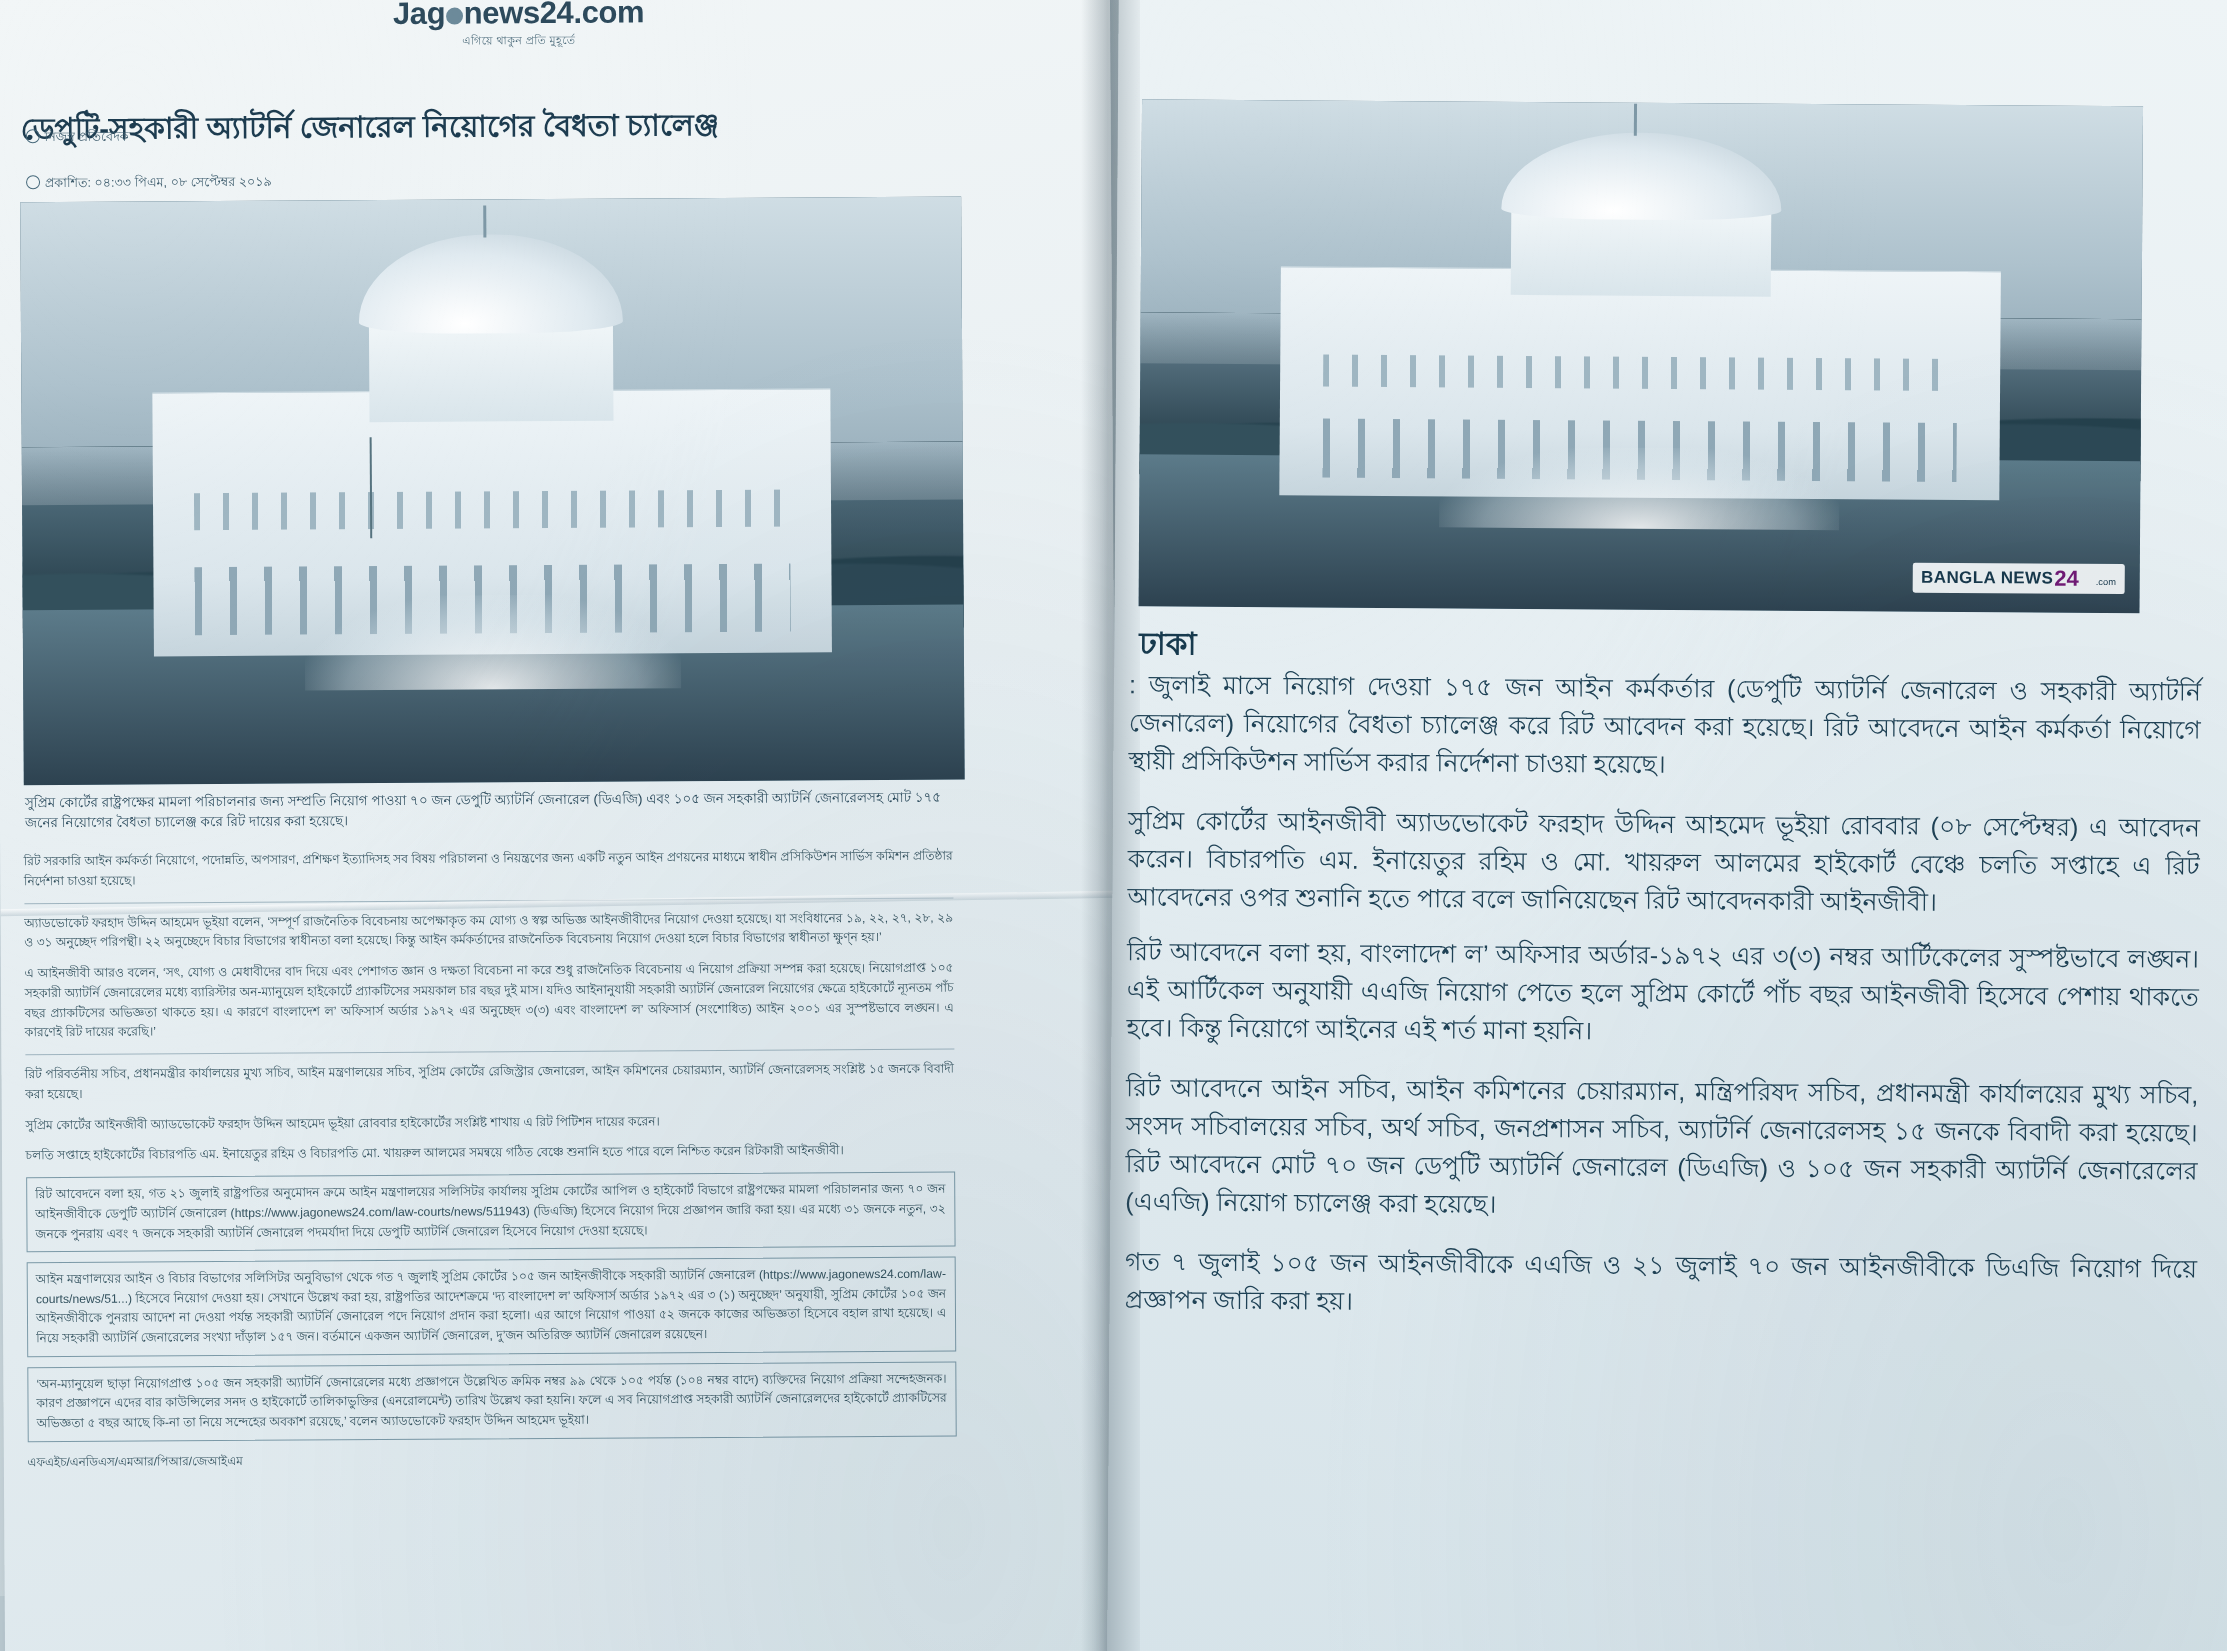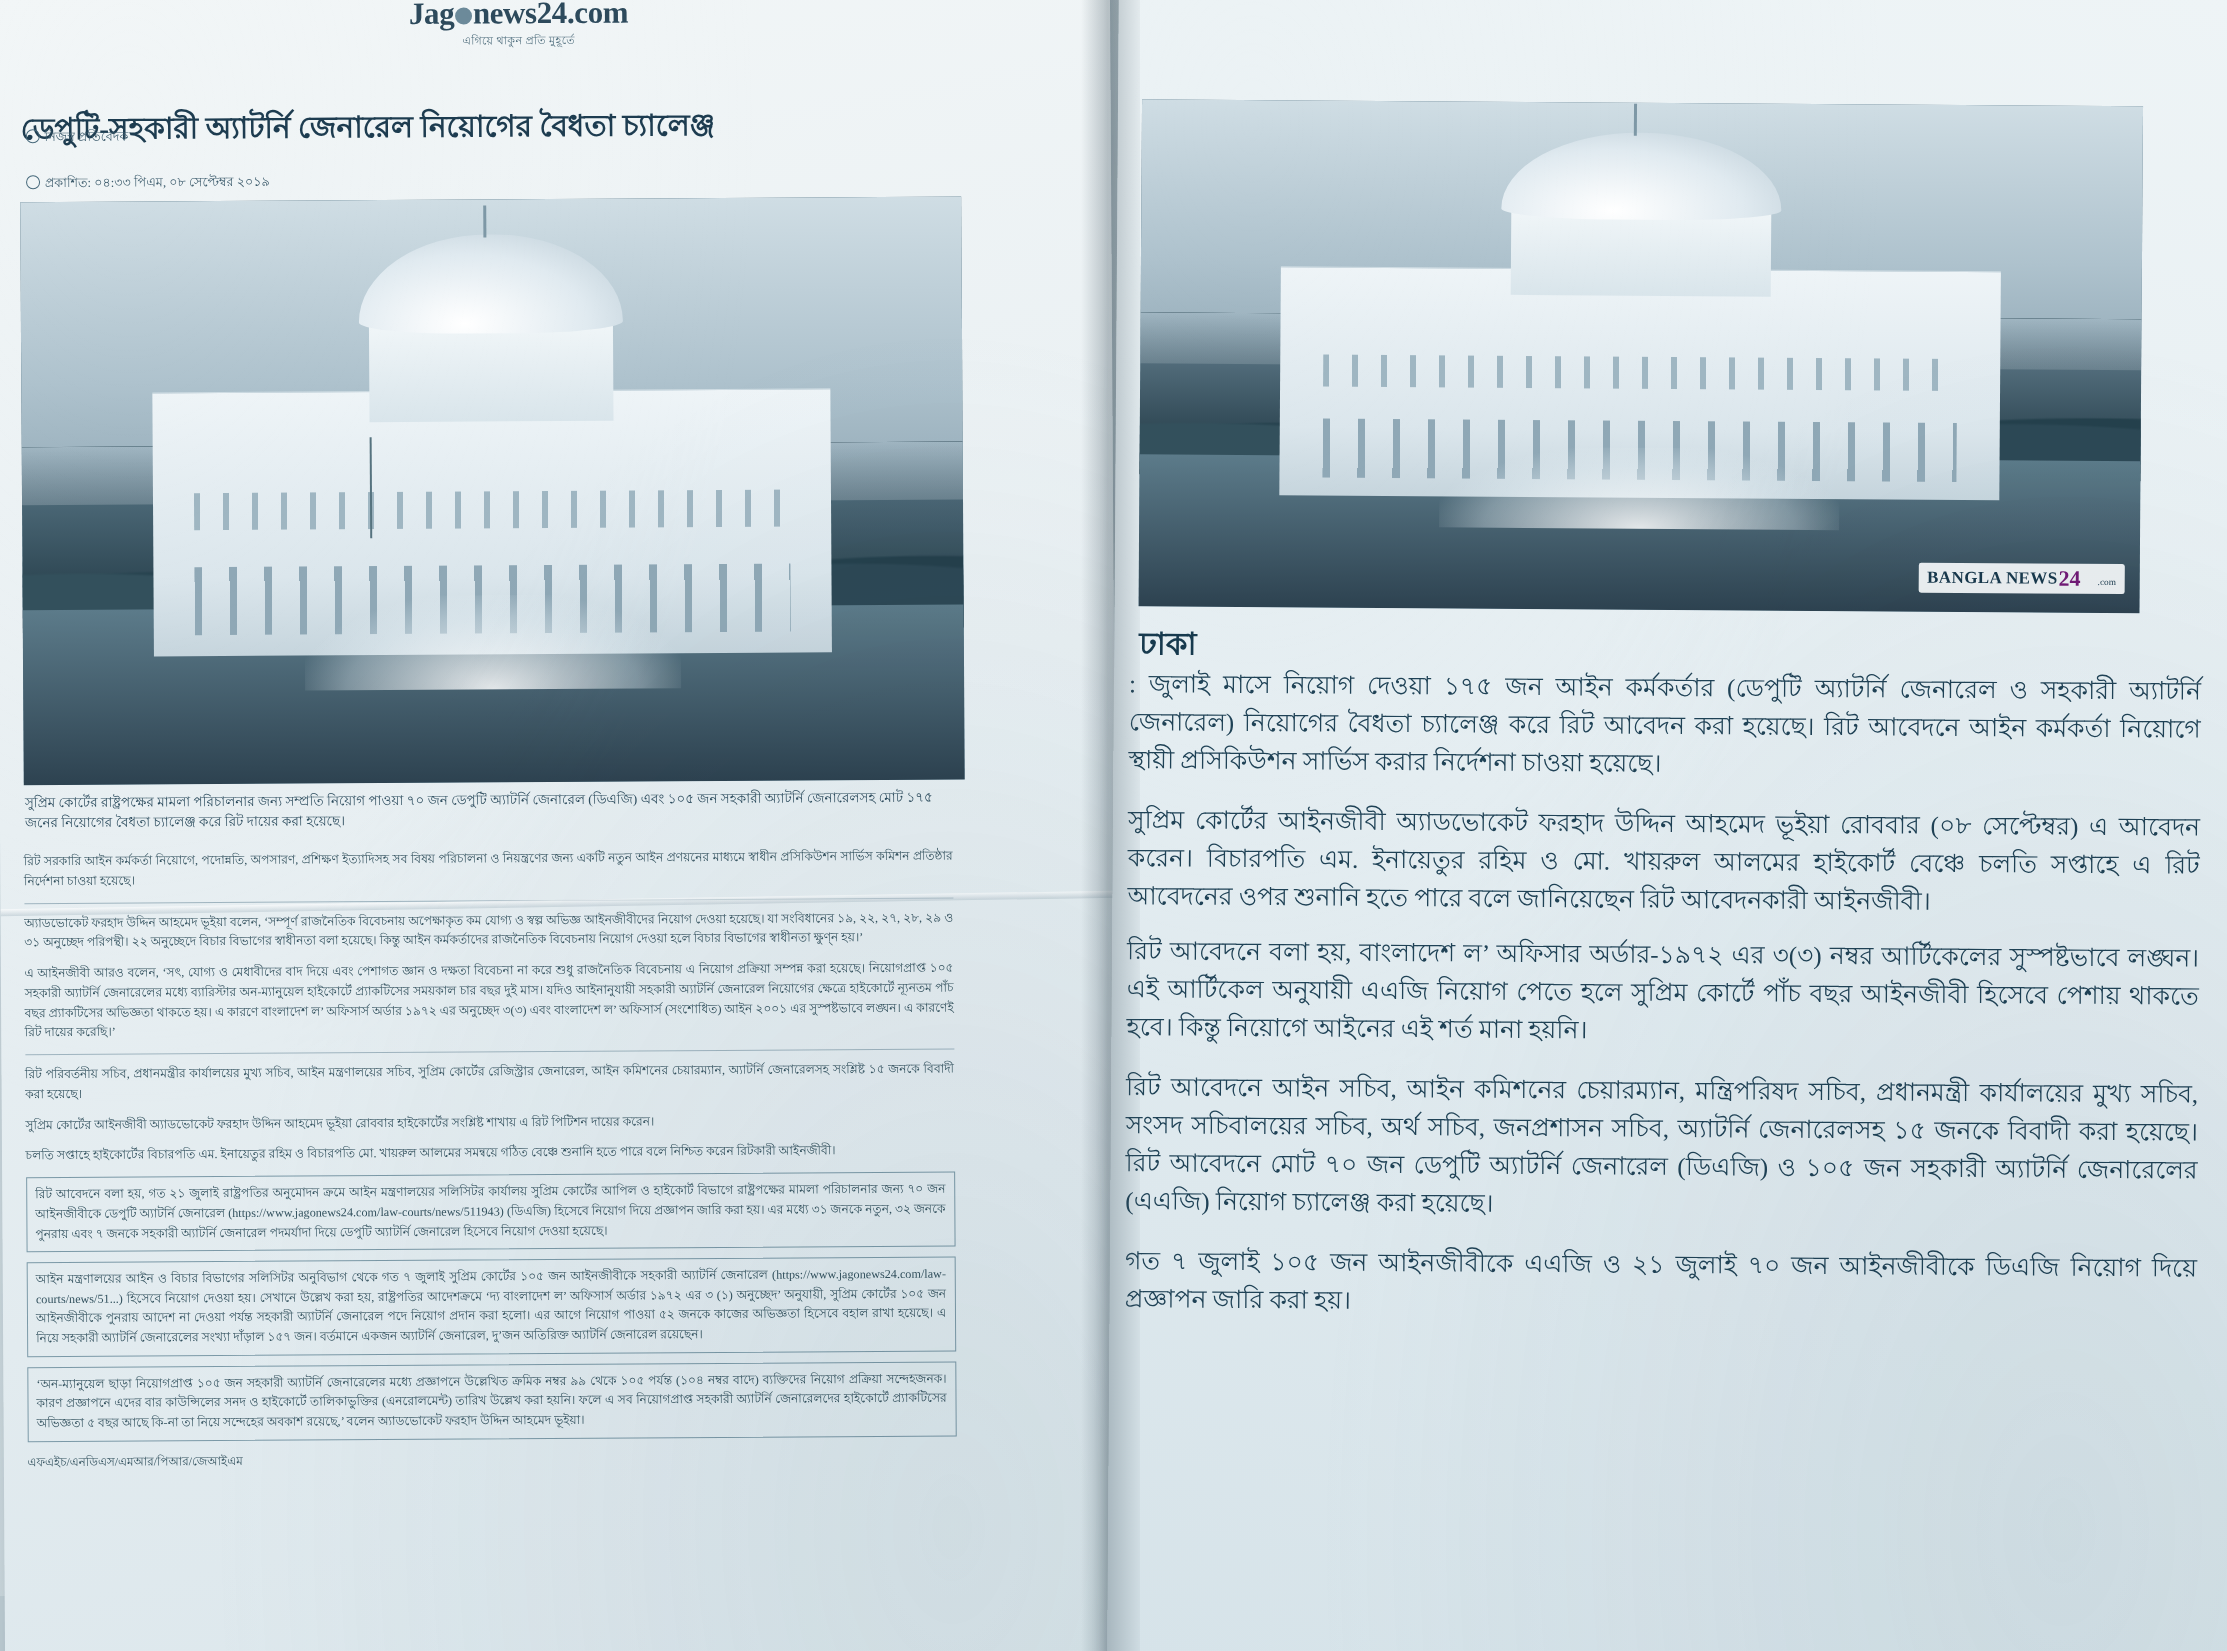--- a/index.html
+++ b/index.html
@@ -12,21 +12,20 @@
     width: 2227px;
     height: 1652px;
     overflow: hidden;
     font-family: "Liberation Sans", sans-serif;
   }
   .scan {
     position: relative;
     width: 2227px;
     height: 1596px;
     background: linear-gradient(105deg, #c3d0d6 0%, #cbd7dc 40%, #b9c7ce 100%);
-    font-family: Liberation Serif, serif;
   }
   
   .sheet-left {
     position: absolute;
     left: 0px;
     top: -11.8px;
     width: 1115px;
     height: 1676px;
     background: linear-gradient(170deg, #f2f6f7 0%, #e8eff2 45%, #dce7ec 100%);
     box-shadow: 5px 3.4px 11.8px rgba(40,60,70,0.25);

